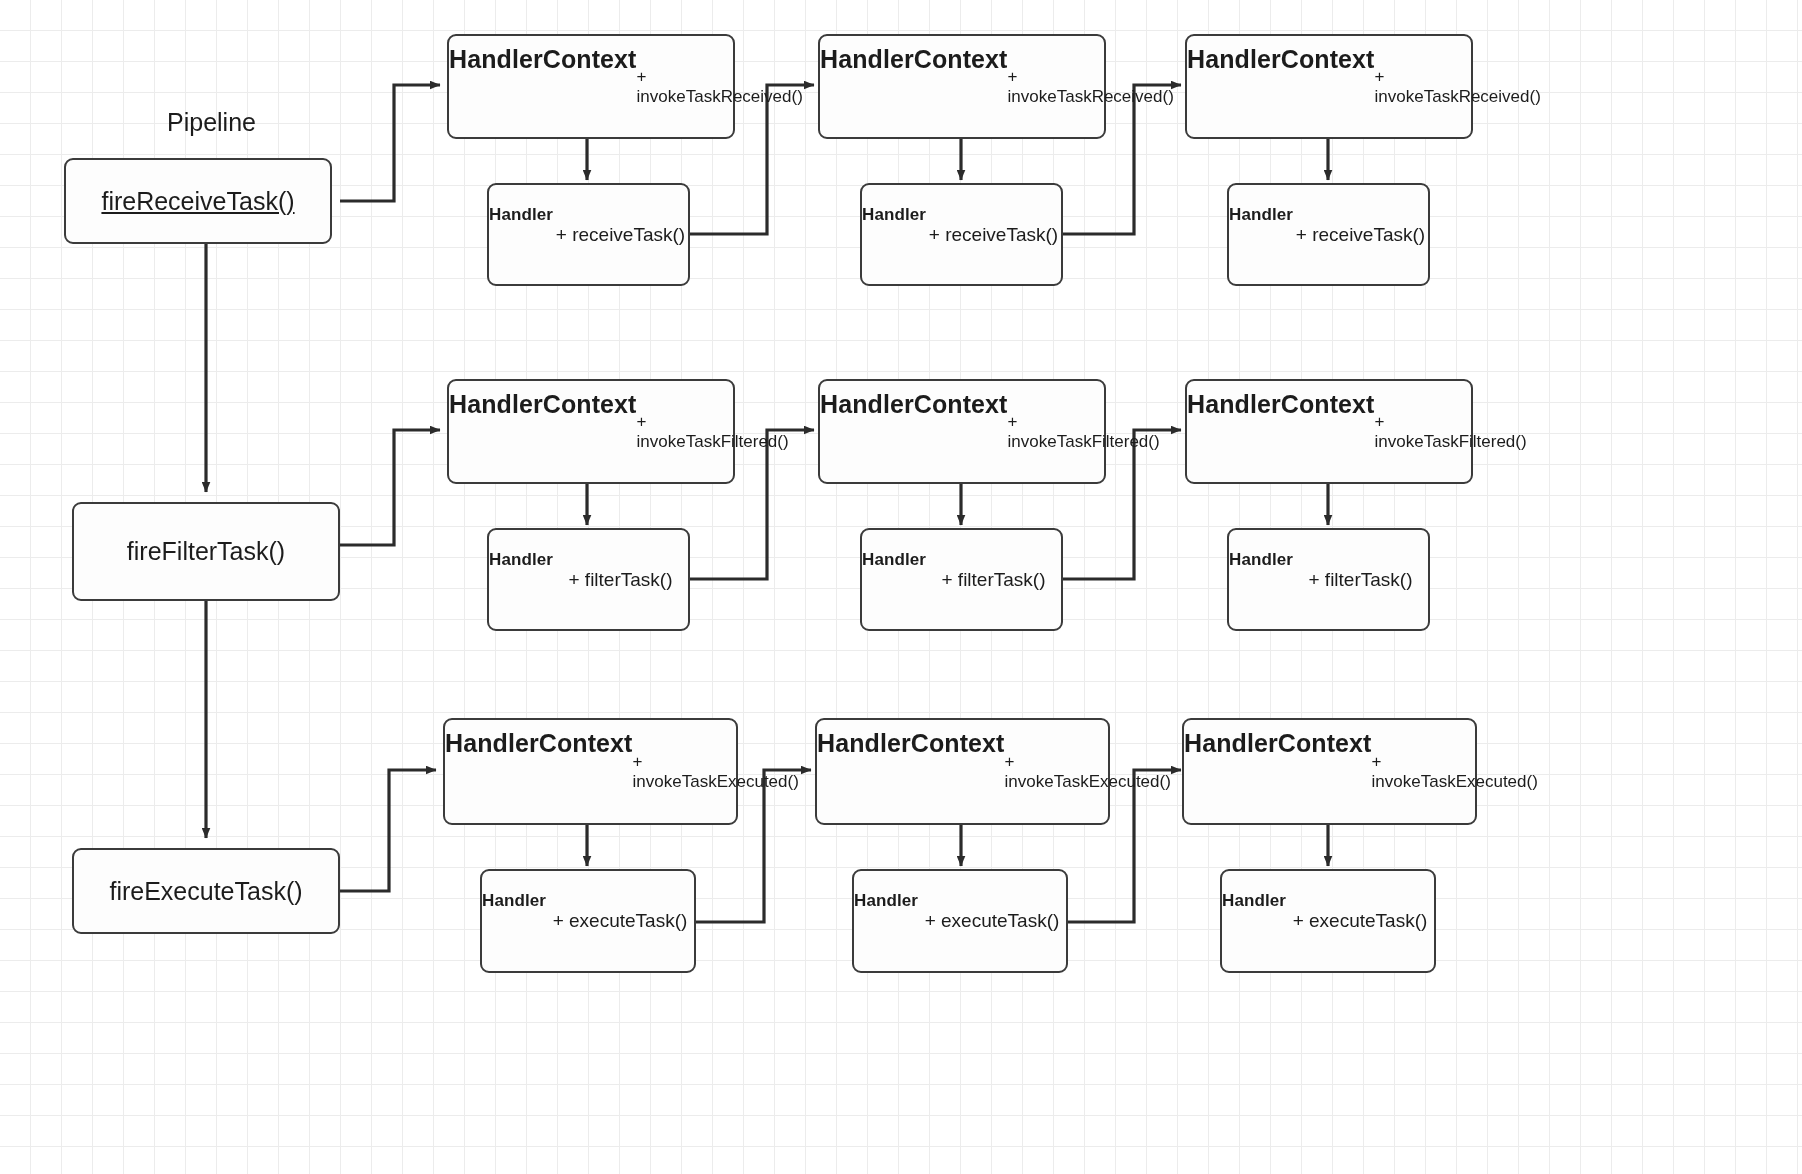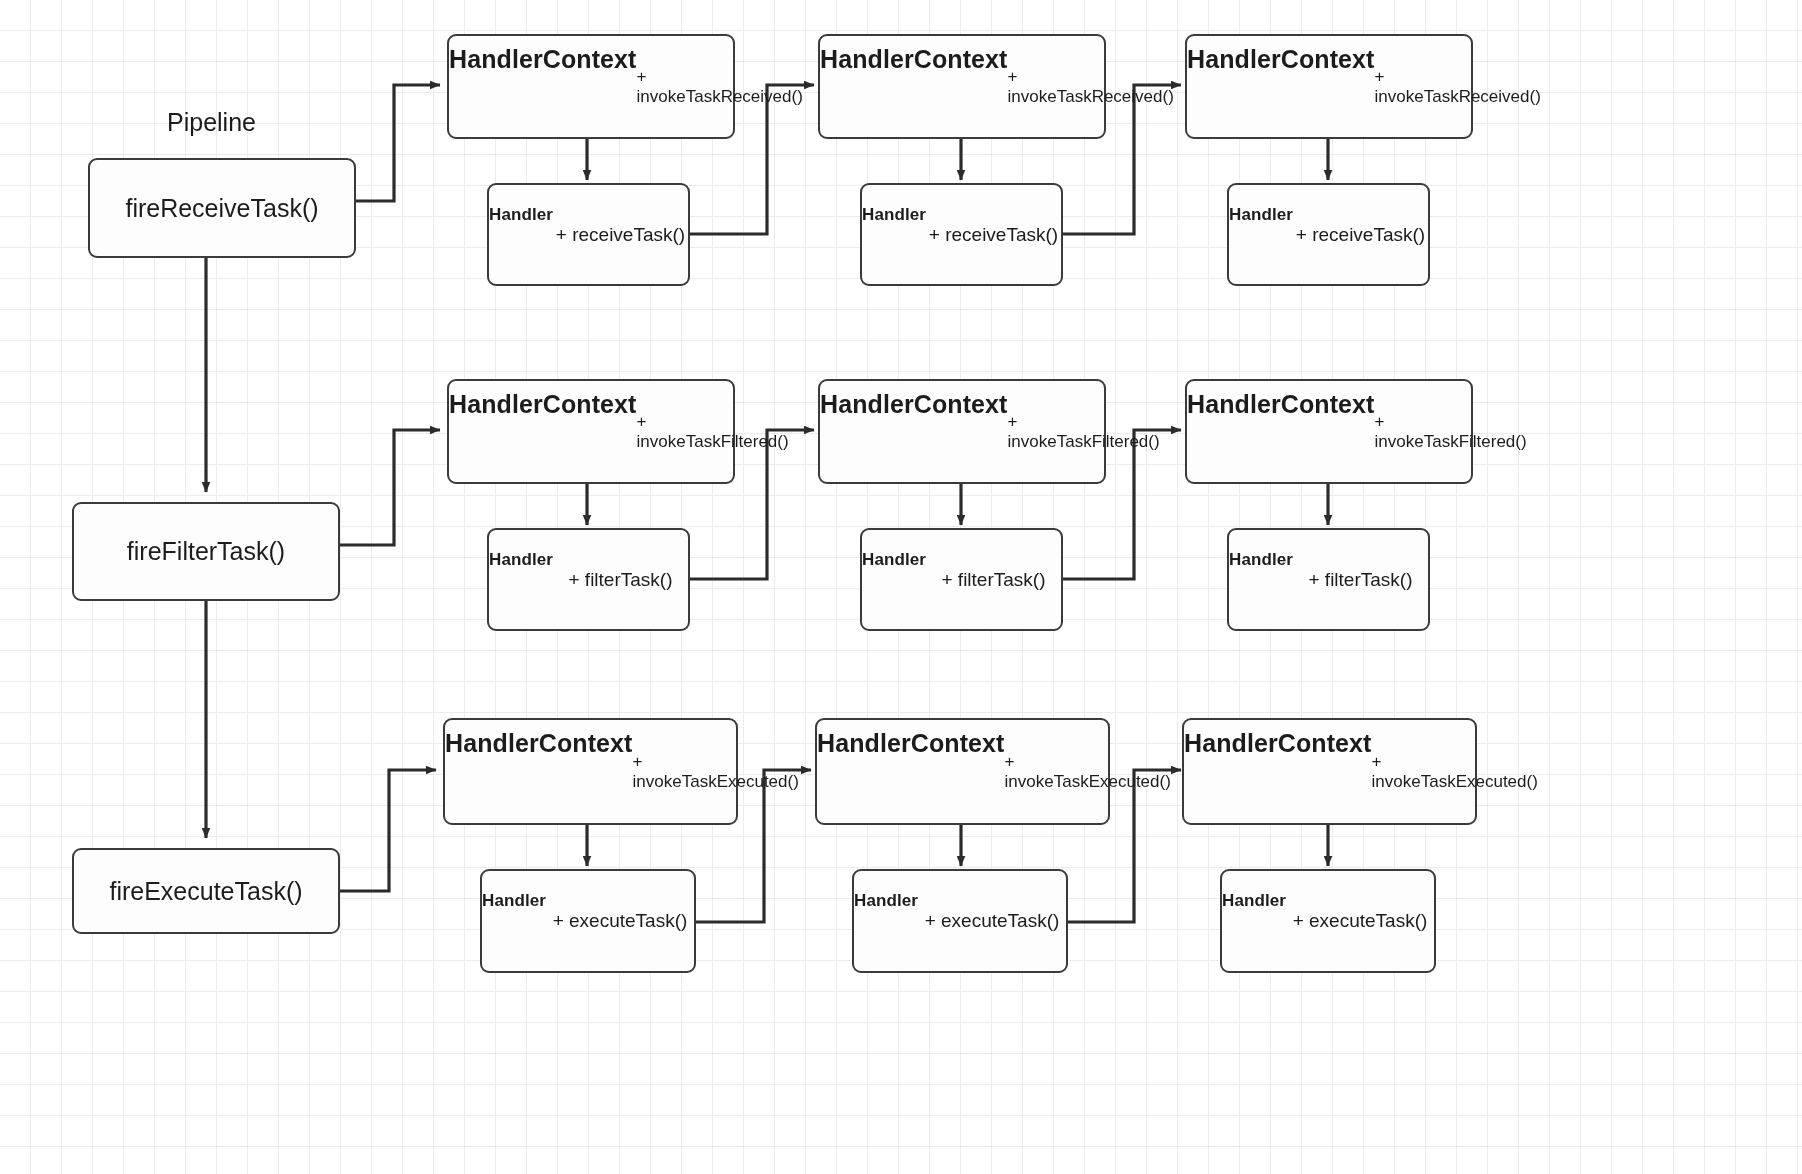--- a/index.html
+++ b/index.html
@@ -119,21 +119,21 @@
       <path d="M587,825 L587,866" marker-end="url(#arrow)"></path>
       <path d="M696,922 L764,922 L764,770 L811,770" marker-end="url(#arrow)"></path>
       <path d="M961,825 L961,866" marker-end="url(#arrow)"></path>
       <path d="M1068,922 L1134,922 L1134,770 L1181,770" marker-end="url(#arrow)"></path>
       <path d="M1328,825 L1328,866" marker-end="url(#arrow)"></path>
     </g>
   </svg>
 
   <div class="free-label" style="left:167px; top:108px;">Pipeline</div>
 
-  <div class="pipe-node" style="left:88px; top:158px; width:268px; height:100px;">
+  <div class="pipe-node" style="left:64px; top:158px; width:268px; height:86px;text-decoration:underline;">
     <span>fireReceiveTask()</span>
   </div>
 
   <div class="pipe-node" style="left:72px; top:502px; width:268px; height:99px;">
     <span>fireFilterTask()</span>
   </div>
 
   <div class="pipe-node" style="left:72px; top:848px; width:268px; height:86px;text-align:right;">
     <span>fireExecuteTask()</span>
   </div>

